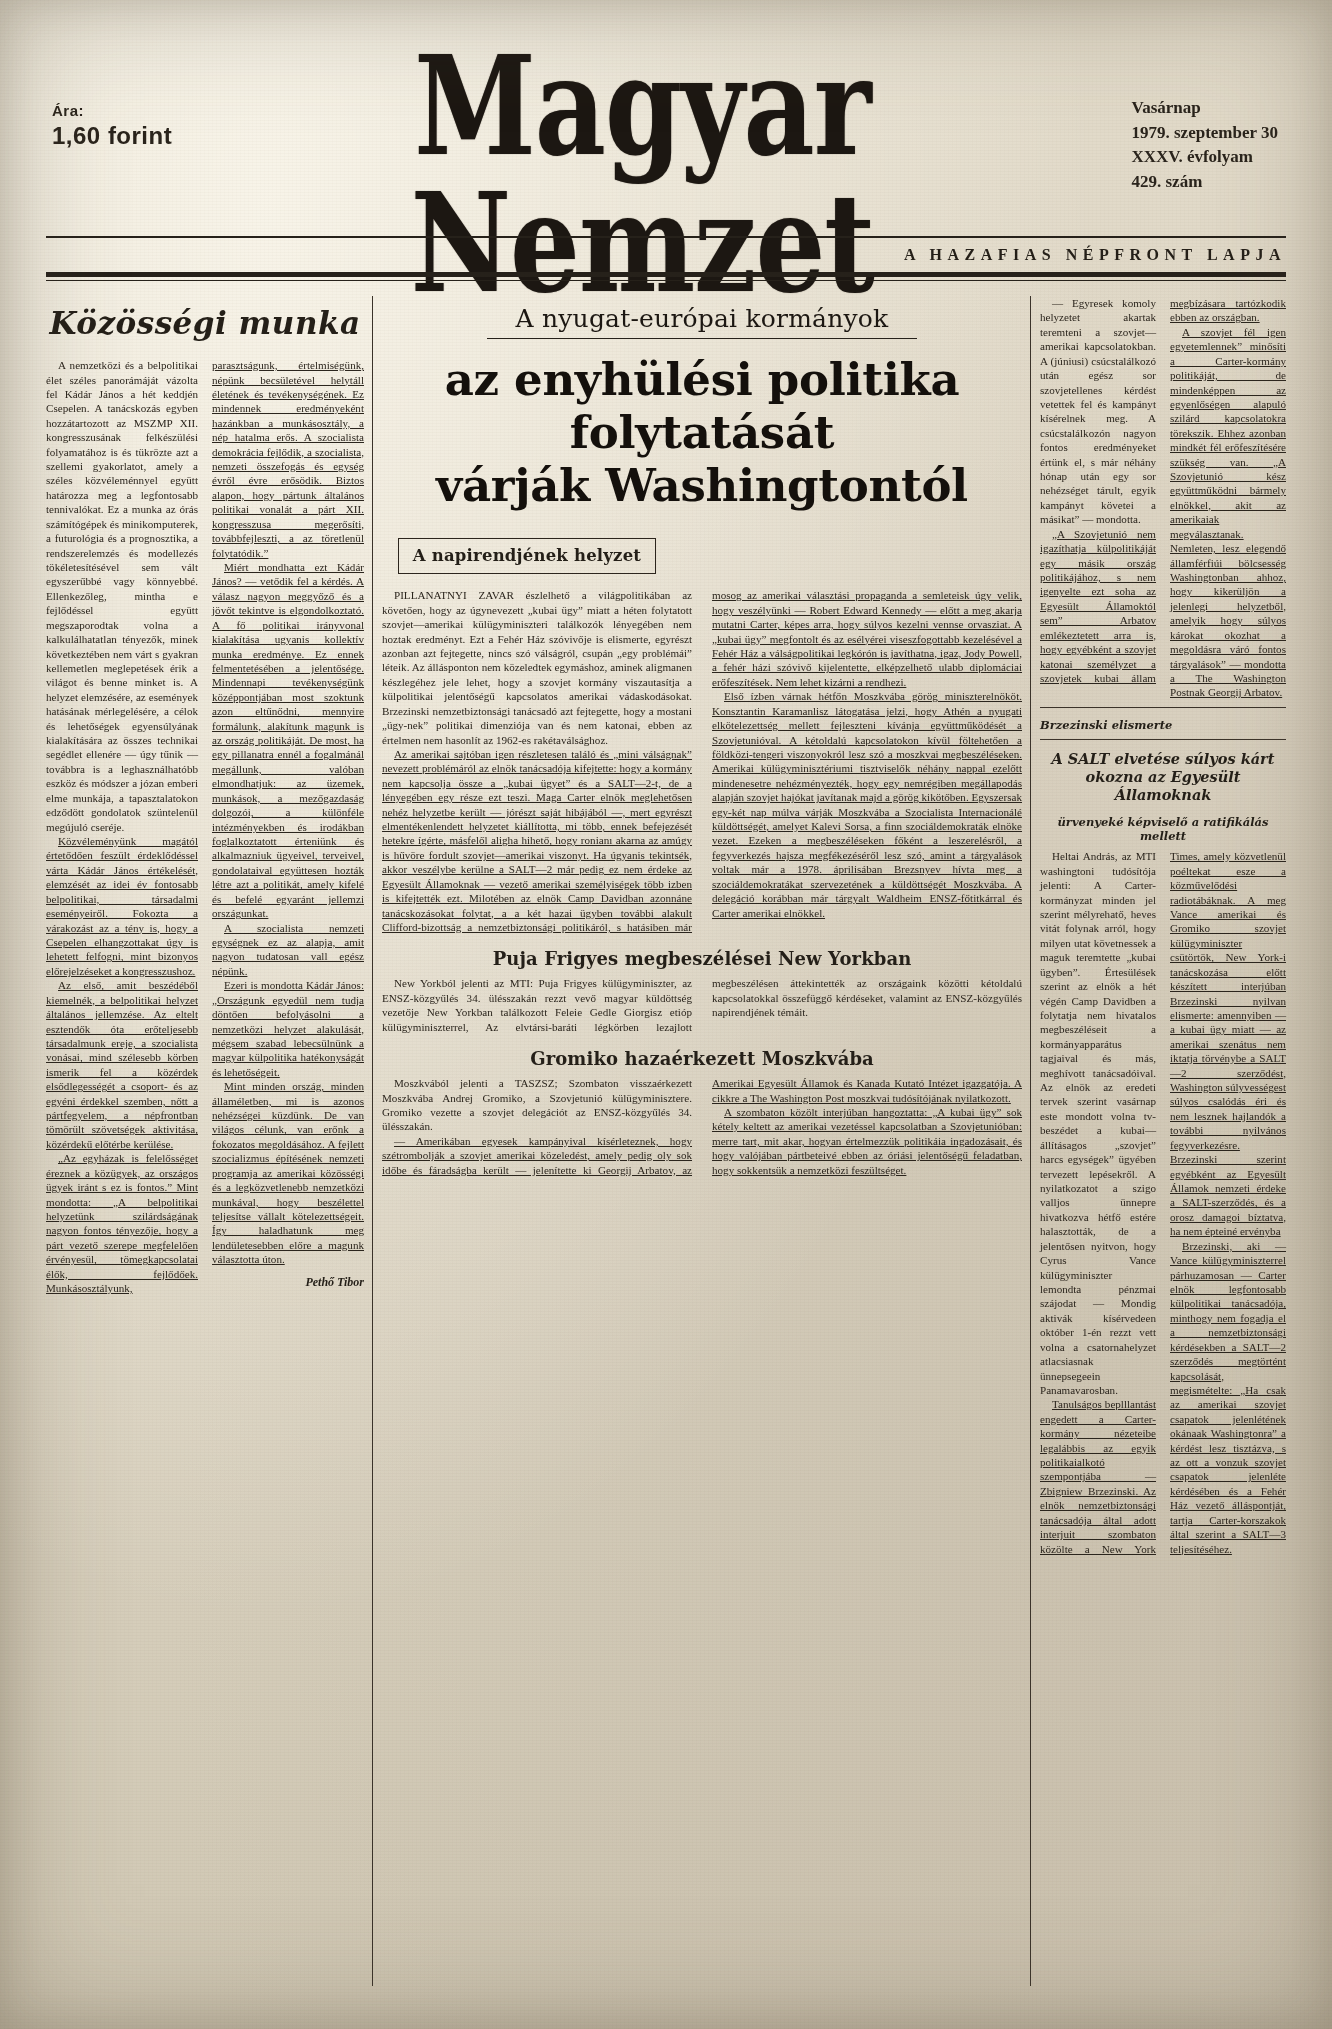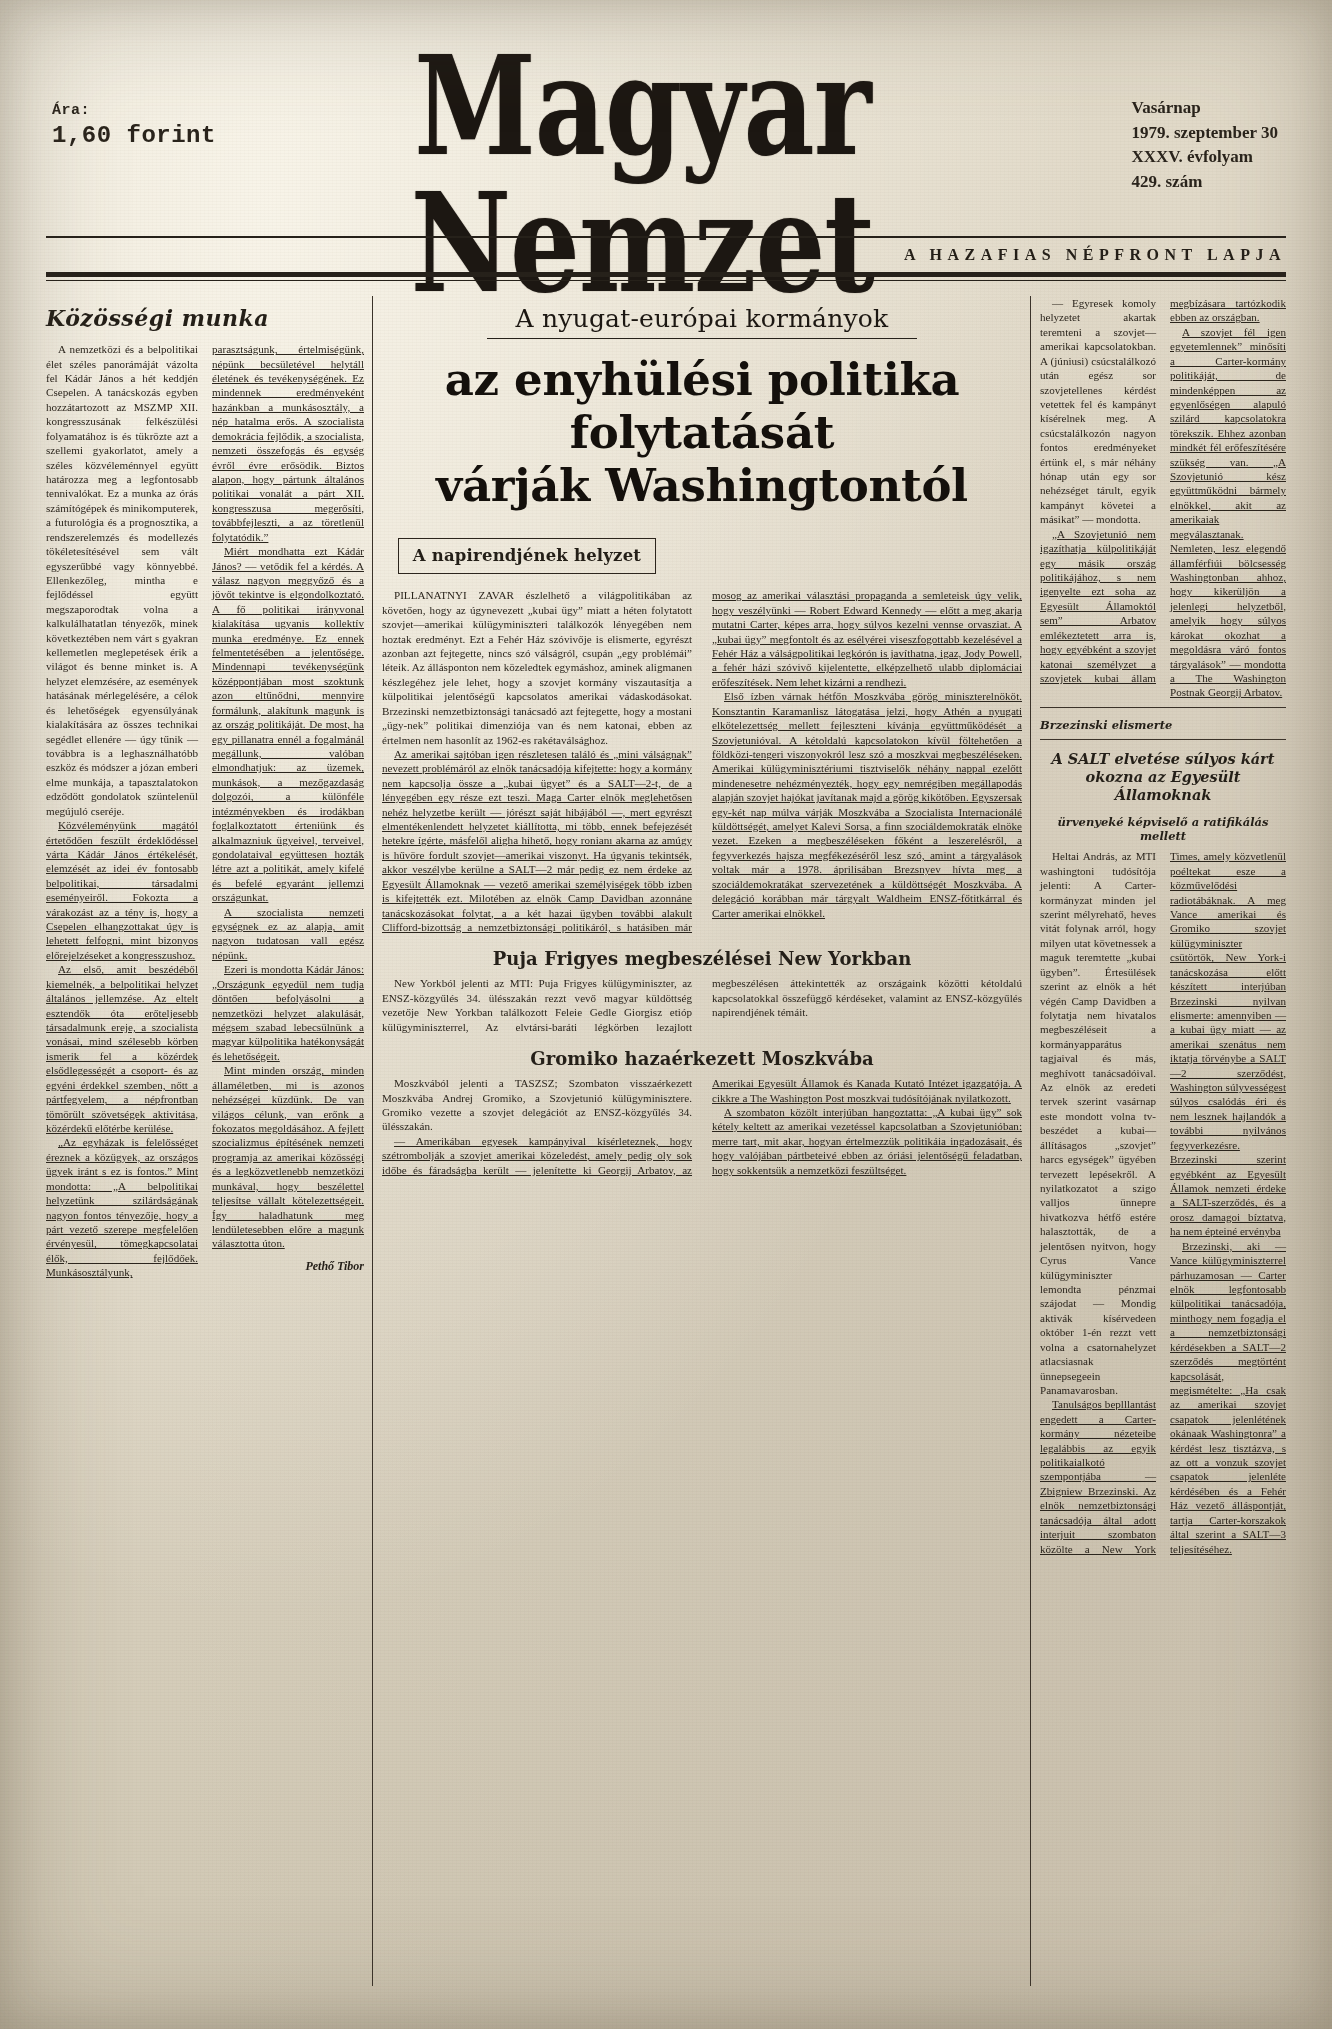--- a/index.html
+++ b/index.html
@@ -37,21 +37,21 @@
     box-shadow: inset 0 0 120px rgba(90,78,58,.35), inset 0 0 40px rgba(90,78,58,.18);
   }
 
   
   .masthead {
     position: absolute;
     left: 46px; top: 44px; width: 1240px; height: 186px;
   }
   .price {
     position: absolute; left: 6px; top: 58px;
-    font-family: Liberation Mono, monospace;
+    font-family: Liberation Sans, sans-serif;
     font-weight: 700;
     line-height: 1.25;
     color: #2a241c;
   }
   .price .lbl { font-size: 15px; letter-spacing: .5px; }
   .price .amt { font-size: 24px; letter-spacing: .5px; }
 
   .logo {
     position: absolute;
     left: 175px; top: -6px;
@@ -102,22 +102,23 @@
     border-left: 1px solid #3b332a;
   }
 
   
   .col-ed {
     position: absolute; left: 0; top: 0; width: 318px;
   }
   .ed-title {
     font-family: "DejaVu Serif", serif;
     font-style: italic; font-weight: 700;
-    font-size: 22px; line-height: 1.1;
-    margin: 10px 0 12px 0;
+    font-size: 31px; line-height: 1.1;
+    text-align: center;
+    margin: 10px 0 18px 0;
     letter-spacing: .5px;
   }
   .ed-cols {
     column-count: 2;
     column-gap: 14px;
     column-rule: none;
   }
   .tx {
     font-size: 11.1px;
     line-height: 1.30;

